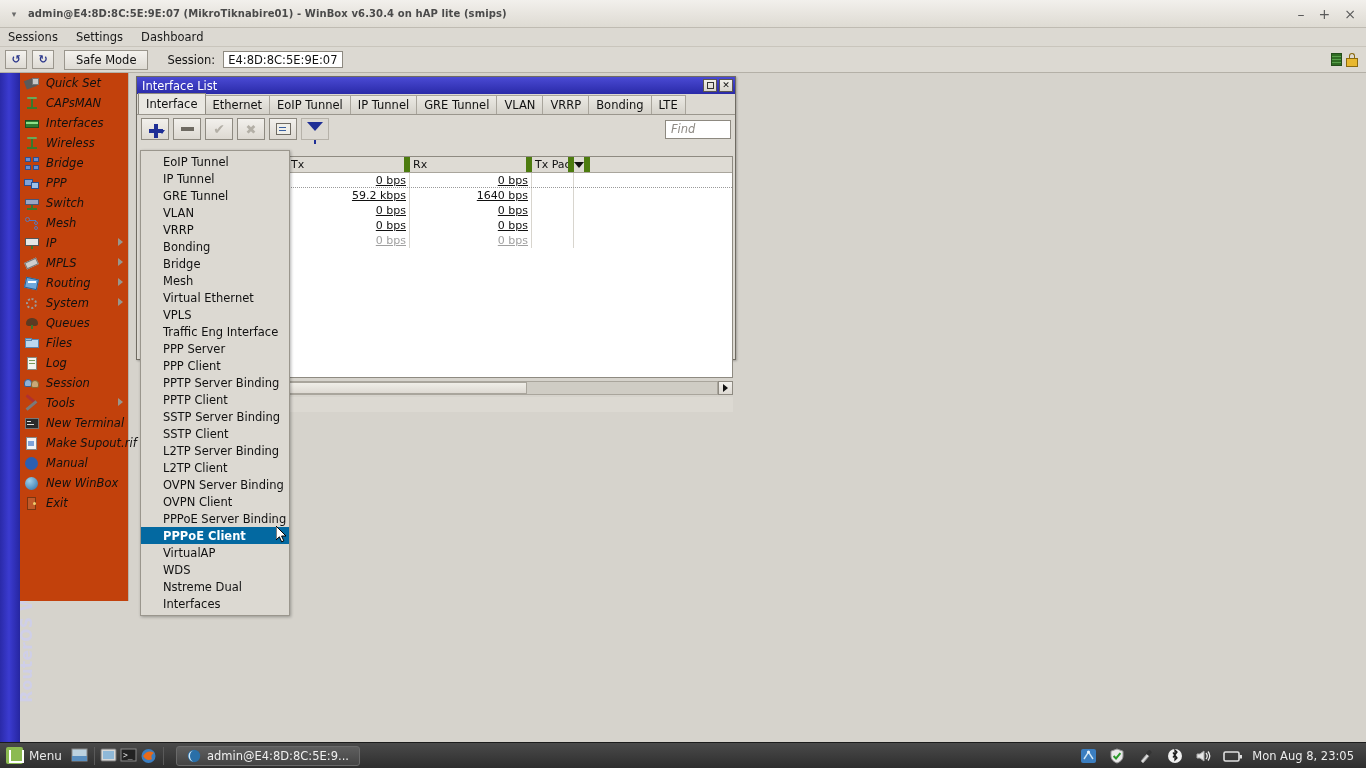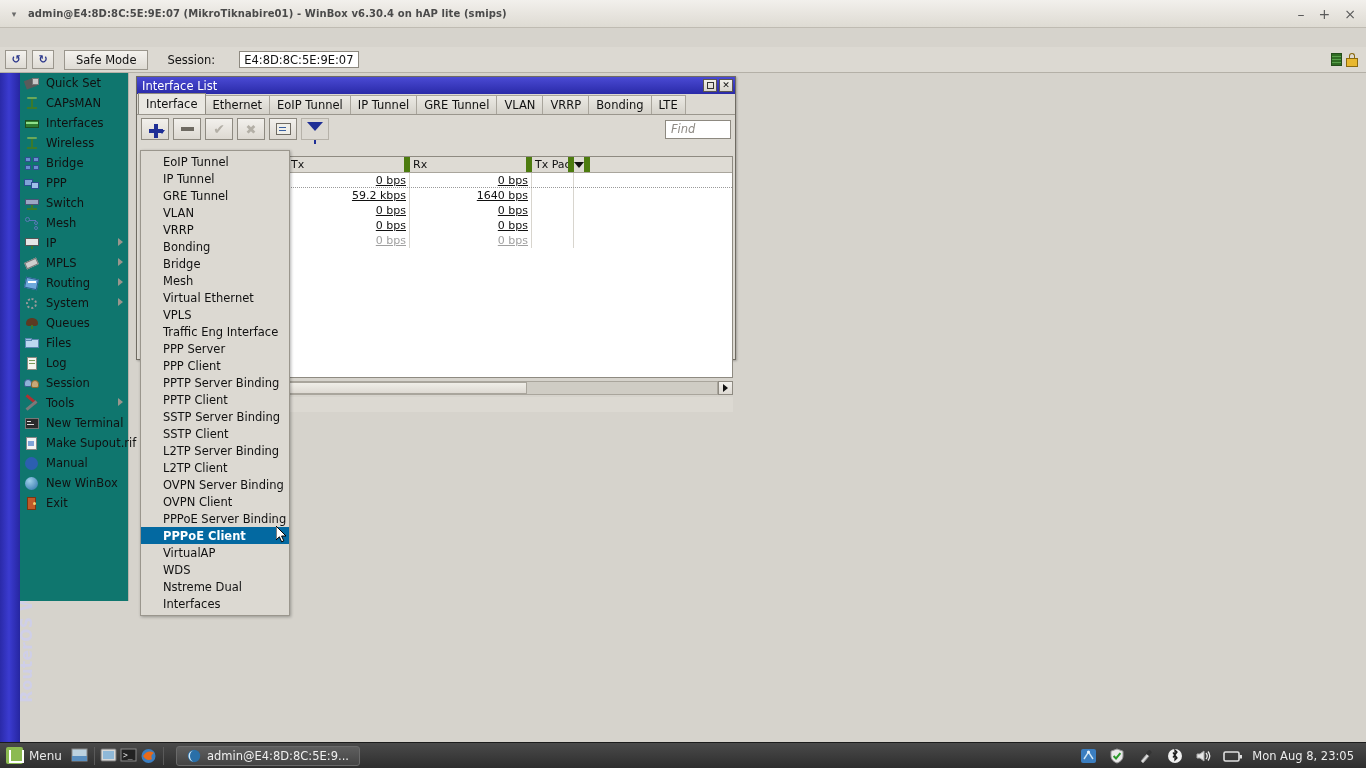--- a/index.html
+++ b/index.html
@@ -53,21 +53,21 @@
     font-size: 11px; color: #28348a; font-weight: bold;
   }
   .tb-safemode {
     height: 20px; padding: 0 11px; margin-left: 5px;
     background: linear-gradient(to bottom,#f4f2ee,#dedbd4);
     border: 1px solid #9a968d; display: flex; align-items: center;
     font-size: 11.5px; color: #111;
   }
   .tb-sess-label { margin-left: 14px; font-size: 11.5px; color: #111; }
   .tb-sess-val {
-    margin-left: 19px; height: 17px; padding: 0 4px;
+    margin-left: 3px; height: 17px; padding: 0 4px;
     background: #fff; border: 1px solid #8d8980;
     display: flex; align-items: center; font-size: 11.5px; color: #111;
   }
   .tb-right { margin-left: auto; display: flex; align-items: center; gap: 4px; padding-right: 8px; }
   .tb-green { width: 11px; height: 13px; background: repeating-linear-gradient(to bottom,#2f6b23 0 2px,#57a04a 2px 3px); border: 1px solid #234d1a; }
   .tb-lock { width: 12px; height: 14px; position: relative; }
   .tb-lock .body { position: absolute; left: 0; bottom: 0; width: 12px; height: 9px; background: #e8b830; border: 1px solid #8a6a10; }
   .tb-lock .shackle { position: absolute; left: 3px; top: 0; width: 6px; height: 6px; border: 1.5px solid #8a6a10; border-bottom: none; border-radius: 3px 3px 0 0; }
 
   
@@ -86,21 +86,21 @@
     width: 160px; height: 20px;
     transform: rotate(-90deg);
     color: #cfcfe8; font-size: 15.5px; font-weight: bold;
     text-align: center; letter-spacing: 0.3px;
     font-family: "DejaVu Sans", "Liberation Sans", sans-serif;
   }
 
   
   .sidebar {
     position: absolute; left: 20px; top: 73px; width: 109px; height: 528px;
-    background: #0f766e; border-right: 1px solid #b8b4ab;
+    background: #c2410c; border-right: 1px solid #b8b4ab; font-style: italic;
   }
   .side-item {
     height: 20px; display: flex; align-items: center;
     padding-left: 4px; gap: 6px;
     font-size: 11.5px; color: #111;
     position: relative;
   }
   .side-ico { width: 16px; height: 15px; flex: 0 0 16px; position: relative; }
   .side-lbl { white-space: nowrap; }
   .side-arrow {
@@ -313,20 +313,25 @@
   <div class="win-titlebar">
     <div class="wm-left">▾</div>
     <div class="wm-title">admin@E4:8D:8C:5E:9E:07 (MikroTiknabire01) - WinBox v6.30.4 on hAP lite (smips)</div>
     <div class="wm-btns">
       <span class="wm-btn">–</span>
       <span class="wm-btn">+</span>
       <span class="wm-btn">×</span>
     </div>
   </div>
 
+  <div class="menubar" id="menubar">
+      <div class="mitem">Sessions</div>
+      <div class="mitem">Settings</div>
+      <div class="mitem">Dashboard</div>
+    </div>
 
   <div class="wbtoolbar">
     <div class="tb-btn">↺</div>
     <div class="tb-btn">↻</div>
     <div class="tb-safemode">Safe Mode</div>
     <div class="tb-sess-label">Session:</div>
     <div class="tb-sess-val">E4:8D:8C:5E:9E:07</div>
     <div class="tb-right">
       <div class="tb-green"></div>
       <div class="tb-lock">

